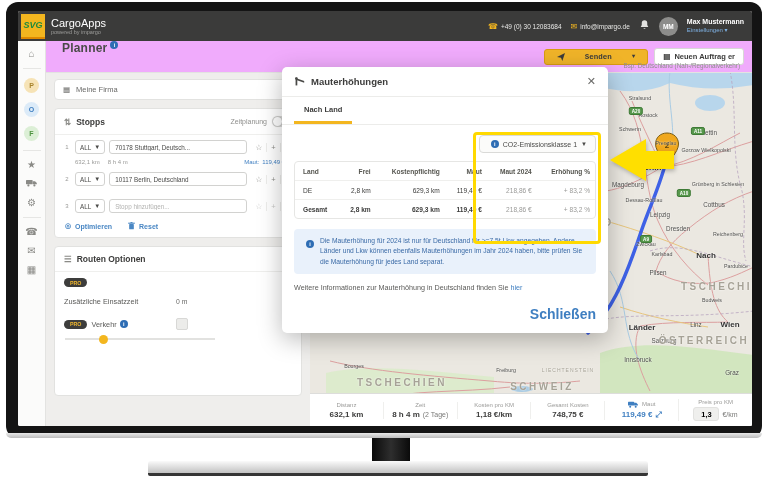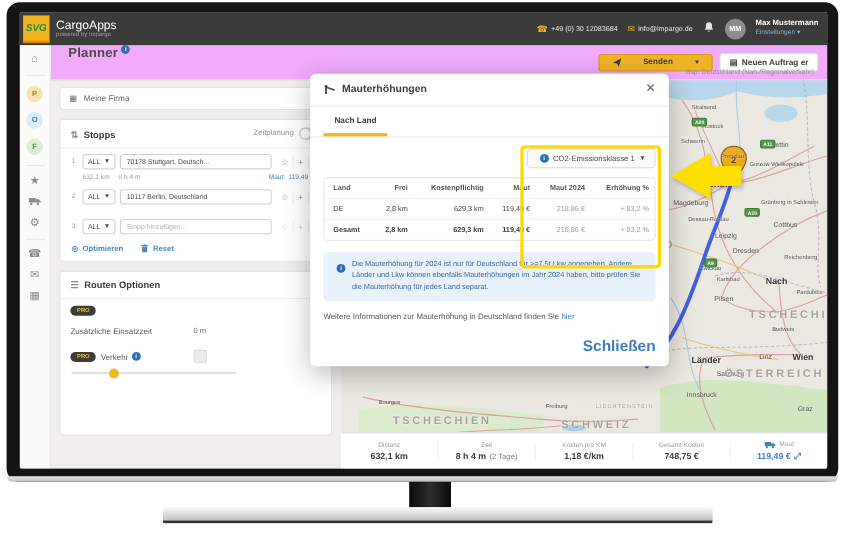--- a/index.html
+++ b/index.html
@@ -466,20 +466,27 @@
               <circle cx="4" cy="10" r="1.8" fill="#3f7fc1"></circle>
               <circle cx="14" cy="10" r="1.8" fill="#3f7fc1"></circle>
             </svg>
           <span>Maut</span>
         </span>
         <span class="stat-value stat-blue">
             <span>119,49 €</span>
             <span>⤢</span>
           </span>
       </div>
+      <div class="stat">
+        <span class="stat-label">Preis pro KM</span>
+        <span class="stat-value">
+          <input class="price-box" value="1,3" style="">
+          <span class="price-unit">€/km</span>
+        </span>
+      </div>
     </div>
 
     <div class="modal">
       <div class="modal-head">
         <svg width="11" height="11" viewBox="0 0 14 14">
             <rect x="2" y="2" width="2.2" height="10" fill="#4a4a48"></rect>
             <path d="M3 3 L13 6.5 L13 8.5 L3 5 Z" fill="#4a4a48"></path>
             <circle cx="3" cy="3.2" r="1.6" fill="#4a4a48"></circle>
           </svg>
         <span class="modal-title">Mauterhöhungen</span>

